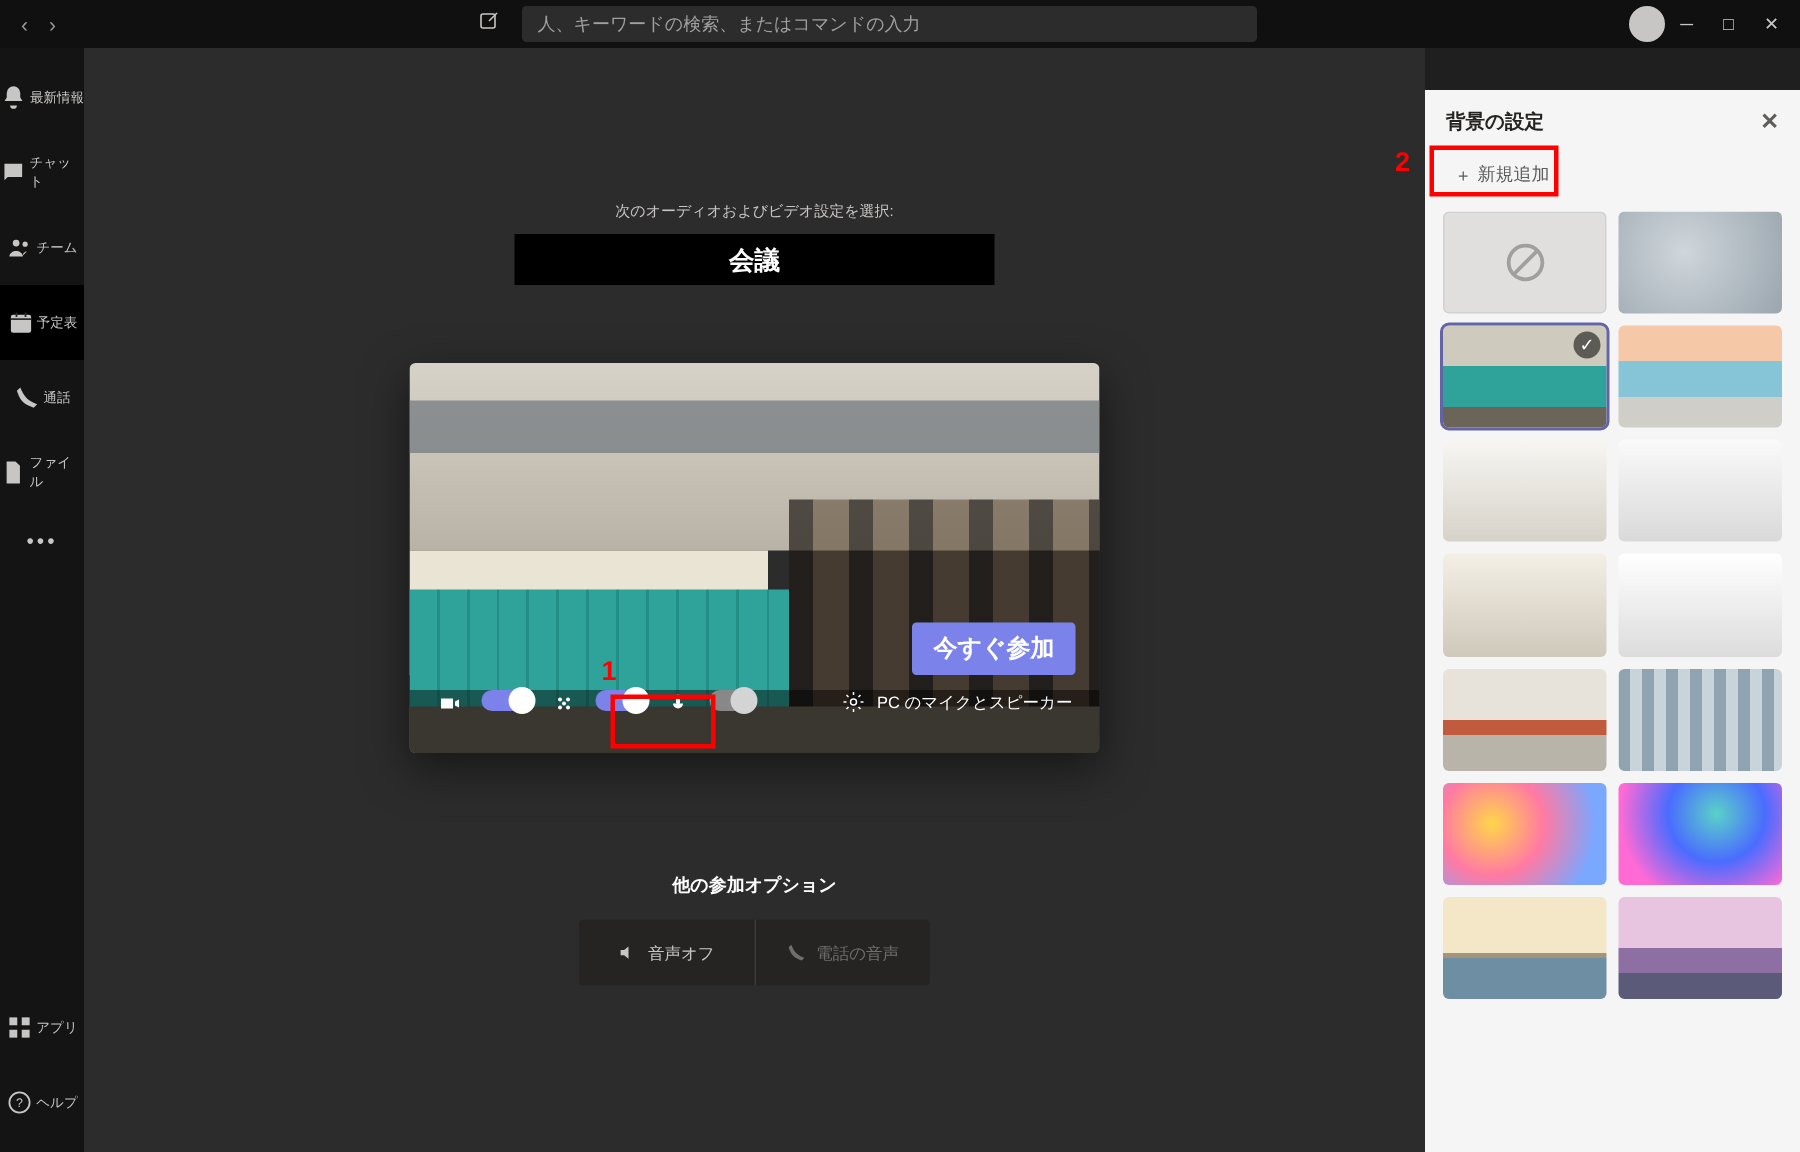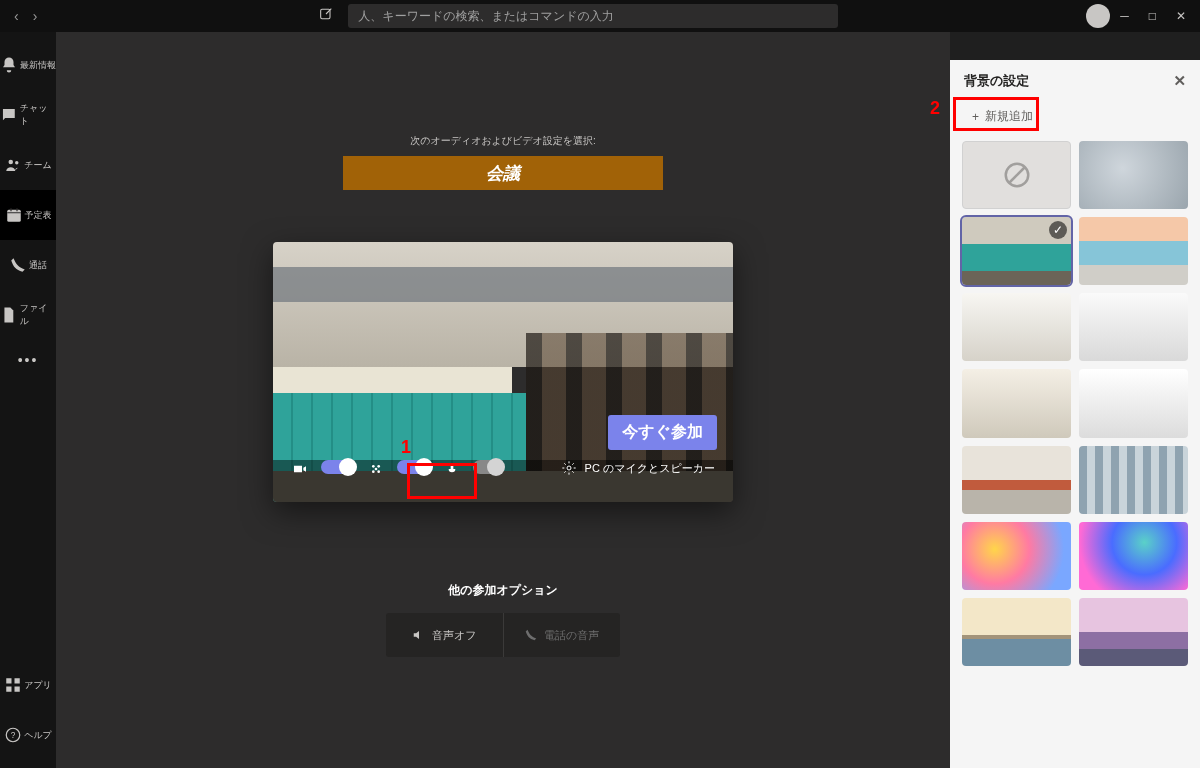--- a/index.html
+++ b/index.html
@@ -15,21 +15,21 @@
 .win-controls span { cursor: pointer; }
 .shell { display: flex; height: calc(768px - 32px); }
 .rail { width: 56px; background: #141414; display: flex; flex-direction: column; align-items: center; padding-top: 8px; gap: 0; }
 .rail-item { width: 56px; height: 50px; display: flex; flex-direction: row; align-items: center; justify-content: center; gap: 2px; color: #c8c6c4; font-size: 9px; cursor: pointer; }
 .rail-item.active { background: #000000; }
 .rail-item svg { width: 18px; height: 18px; fill: currentColor; }
 .rail-ellipsis { width: 56px; height: 40px; display: flex; align-items: center; justify-content: center; color: #c8c6c4; font-size: 14px; letter-spacing: 2px; }
 .rail-bottom { margin-top: auto; margin-bottom: 8px; }
 .canvas { flex: 1; background: #2d2c2c; position: relative; display: flex; flex-direction: column; align-items: center; }
 .prompt { margin-top: 102px; font-size: 10px; color: #c8c6c4; }
-.meeting-name { margin-top: 8px; width: 320px; height: 34px; background: #a16207; display: flex; align-items: center; justify-content: center; font-size: 17px; font-weight: 600; font-style: italic; }
+.meeting-name { margin-top: 8px; width: 320px; height: 34px; background: #000000; display: flex; align-items: center; justify-content: center; font-size: 17px; font-weight: 600; }
 .preview { margin-top: 52px; width: 460px; height: 260px; position: relative; border-radius: 4px; overflow: hidden; box-shadow: 0 10px 30px rgba(0,0,0,.5); }
 .preview-img { position: absolute; inset: 0; }
 .preview-img .sky { position: absolute; top: 0; left: 0; right: 0; height: 48%; background: linear-gradient(#d7d2c8, #b9b3a6); }
 .preview-img .pipes { position: absolute; top: 25px; left: 0; right: 0; height: 35px; background: #7a7f85; opacity: .8; }
 .preview-img .wall { position: absolute; top: 48%; left: 0; width: 52%; bottom: 20%; background: #e9e4d4; }
 .preview-img .lockers { position: absolute; top: 58%; left: 0; width: 55%; bottom: 0; background: repeating-linear-gradient(90deg, #2fa39a 0 18px, #238e86 18px 20px); }
 .preview-img .glass { position: absolute; top: 35%; right: 0; width: 45%; bottom: 0; background: repeating-linear-gradient(90deg, rgba(30,25,20,.7) 0 16px, rgba(90,70,50,.55) 16px 40px); }
 .preview-img .floor { position: absolute; bottom: 0; left: 0; right: 0; height: 12%; background: #6b6458; }
 .join-btn { position: absolute; right: 16px; bottom: 52px; background: #7b83eb; color: #fff; padding: 7px 14px; border-radius: 3px; font-size: 16px; font-weight: 600; cursor: pointer; }
 .control-bar { position: absolute; bottom: 0; left: 0; right: 0; height: 42px; background: rgba(0,0,0,.45); display: flex; align-items: flex-start; padding: 0 18px; gap: 12px; }

